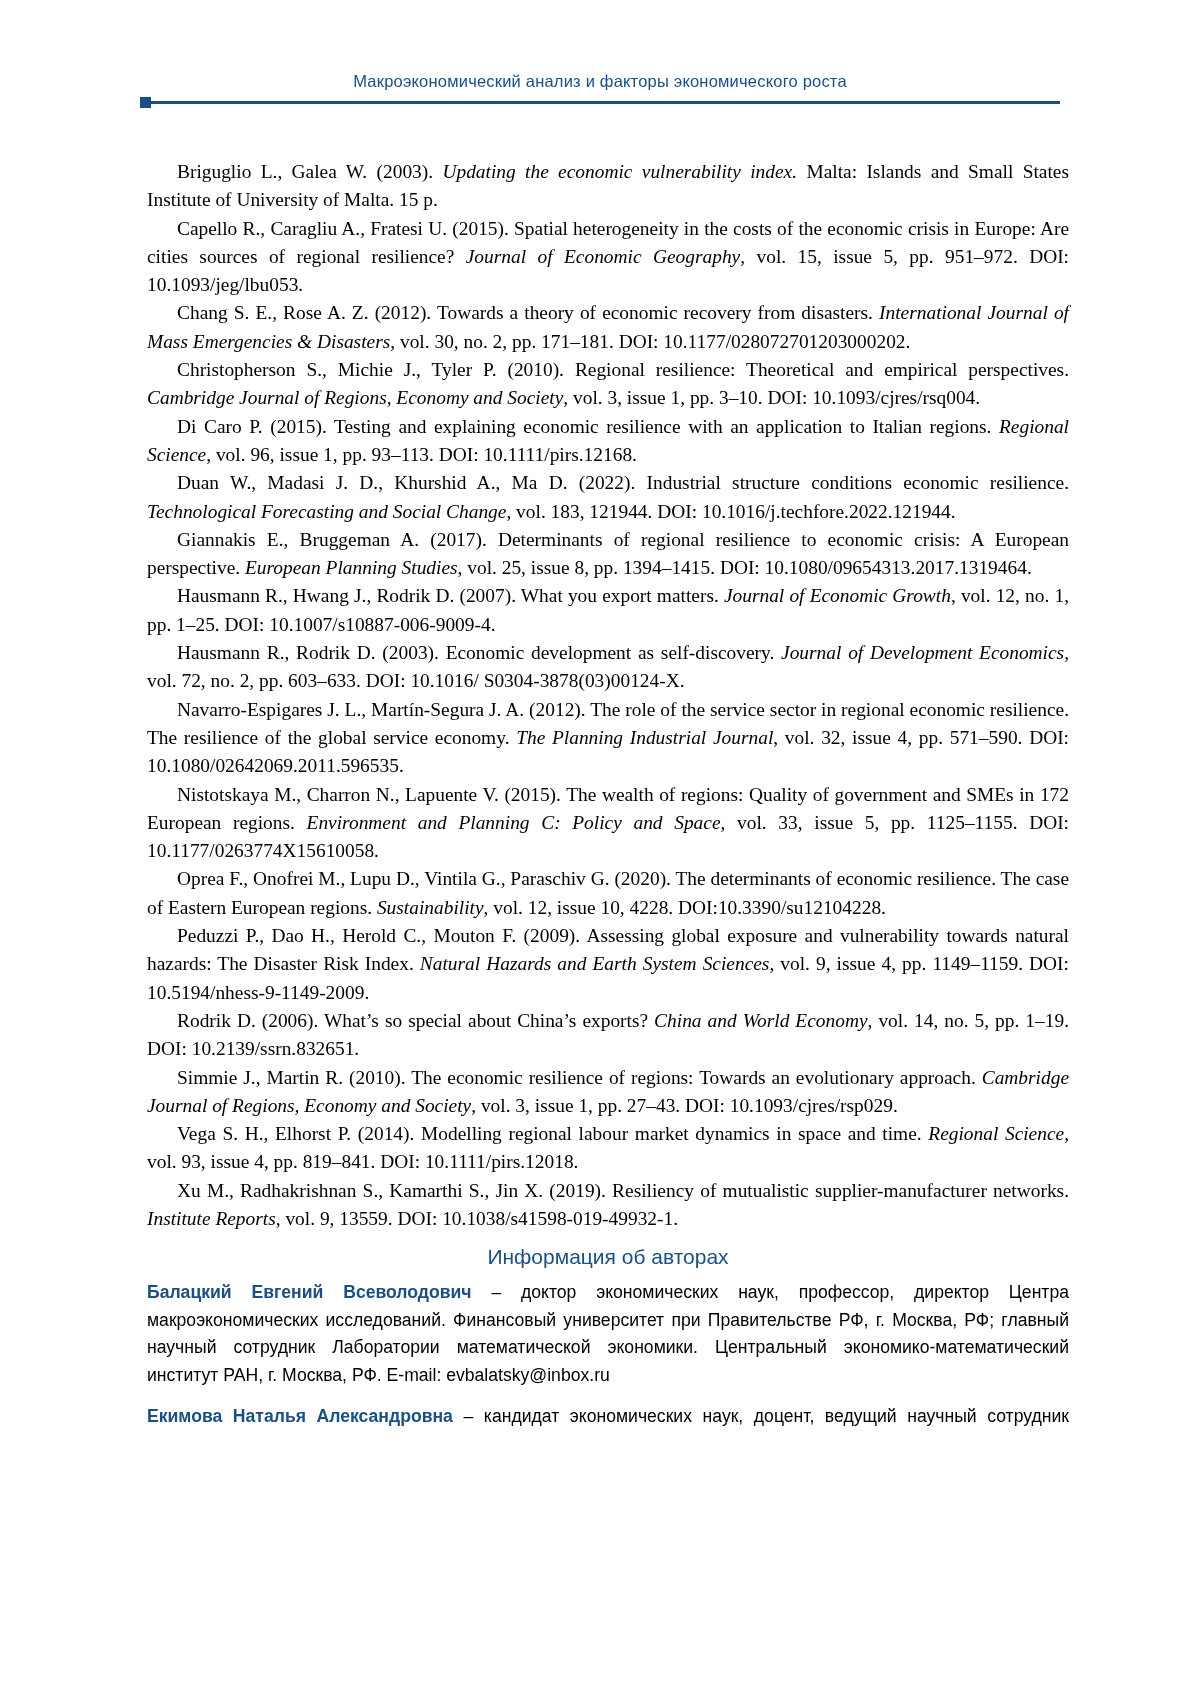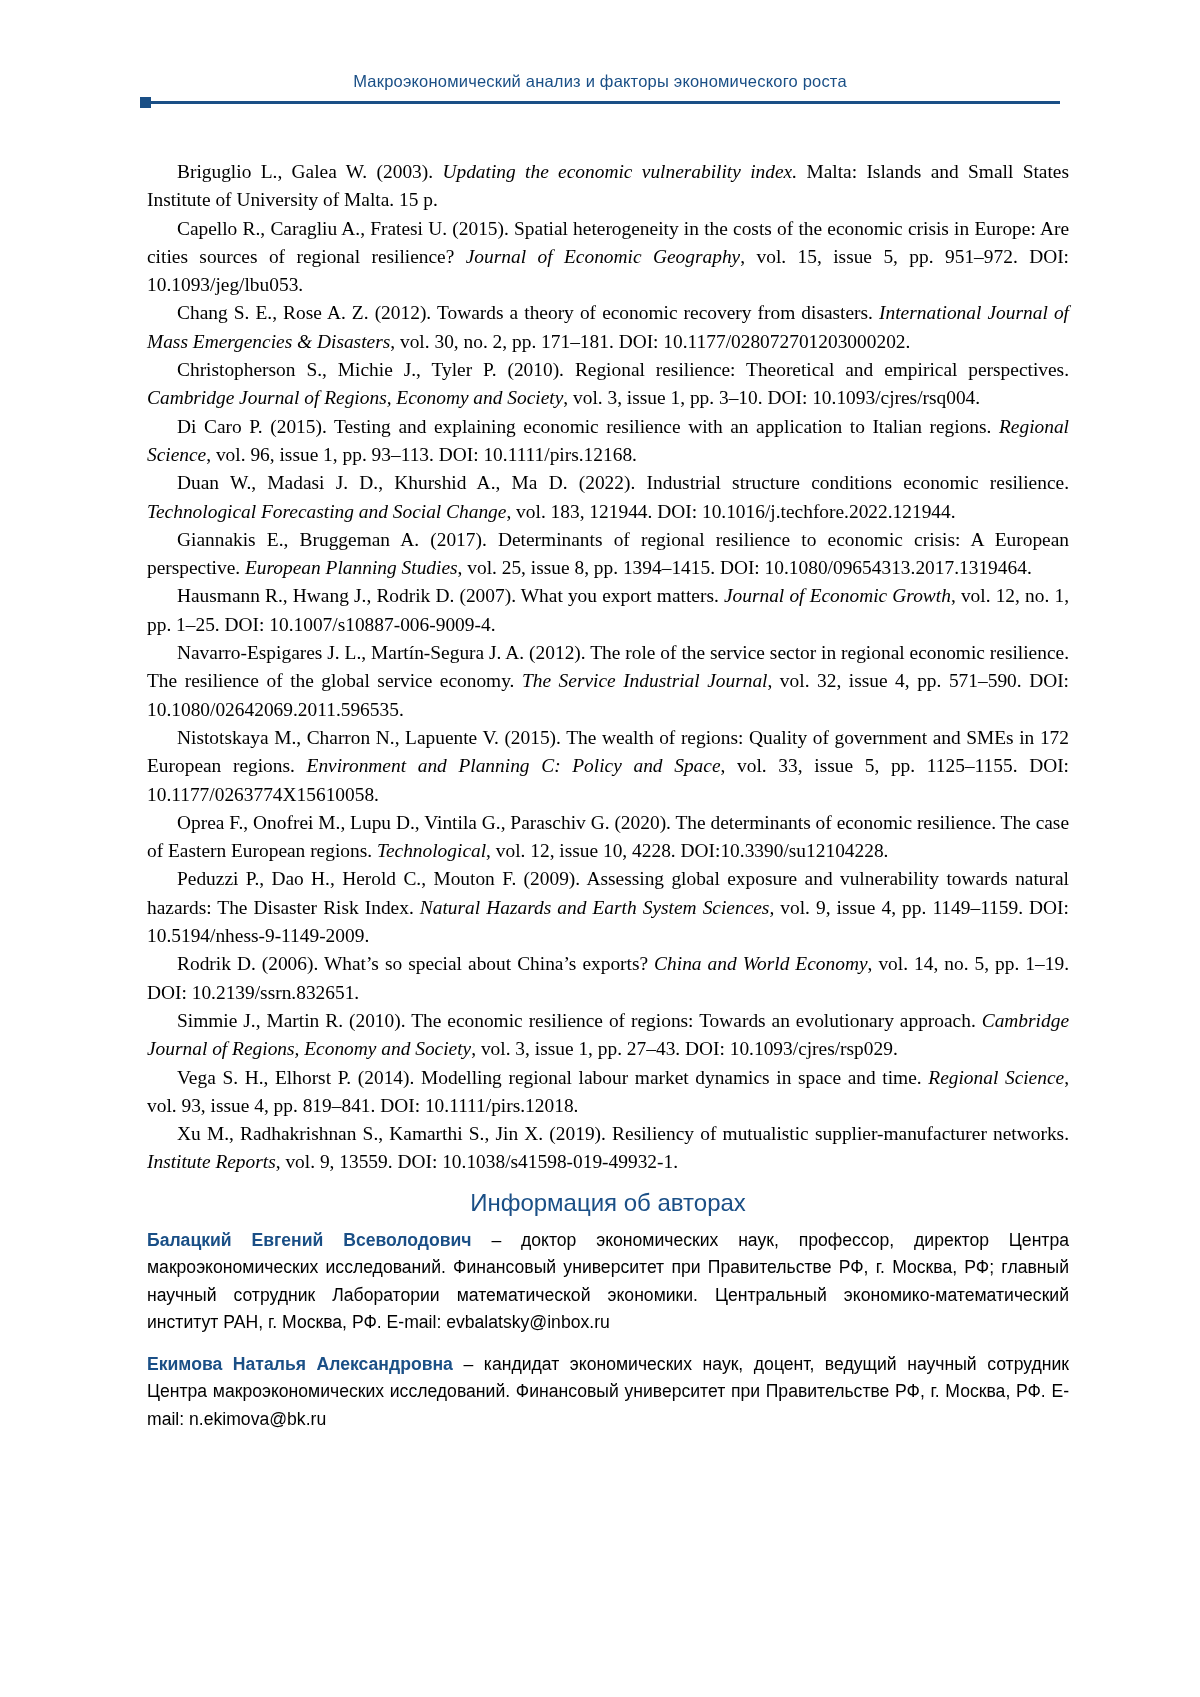--- a/index.html
+++ b/index.html
@@ -68,21 +68,21 @@
     line-height: 28.3px;
     hyphens: none;
   }
   em { font-style: italic; }
 
   
   .authors-heading {
     margin: 12px 0 10px 0;
     text-align: center;
     font-family: "Liberation Sans", sans-serif;
-    font-size: 24px;
+    font-size: 21px;
     color: #1a4f86;
   }
   p.author {
     margin: 8px 0 14px 0;
     text-align: justify;
     font-family: "Liberation Sans", sans-serif;
     font-size: 17.6px;
     line-height: 27.5px;
   }
   p.author .aname {
@@ -166,23 +166,24 @@
   <div class="content">
     <div id="refs">
         <p class="ref">Briguglio L., Galea W. (2003). <em>Updating the economic vulnerability index.</em> Malta: Islands and Small States Institute of University of Malta. 15 p.</p>
         <p class="ref">Capello R., Caragliu A., Fratesi U. (2015). Spatial heterogeneity in the costs of the economic crisis in Europe: Are cities sources of regional resilience? <em>Journal of Economic Geography</em>, vol. 15, issue 5, pp. 951–972. DOI: 10.1093/jeg/lbu053.</p>
         <p class="ref">Chang S. E., Rose A. Z. (2012). Towards a theory of economic recovery from disasters. <em>International Journal of Mass Emergencies &amp; Disasters</em>, vol. 30, no. 2, pp. 171–181. DOI: 10.1177/028072701203000202.</p>
         <p class="ref">Christopherson S., Michie J., Tyler P. (2010). Regional resilience: Theoretical and empirical perspectives. <em>Cambridge Journal of Regions, Economy and Society</em>, vol. 3, issue 1, pp. 3–10. DOI: 10.1093/cjres/rsq004.</p>
         <p class="ref">Di Caro P. (2015). Testing and explaining economic resilience with an application to Italian regions. <em>Regional Science</em>, vol. 96, issue 1, pp. 93–113. DOI: 10.1111/pirs.12168.</p>
         <p class="ref">Duan W., Madasi J. D., Khurshid A., Ma D. (2022). Industrial structure conditions economic resilience. <em>Technological Forecasting and Social Change</em>, vol. 183, 121944. DOI: 10.1016/j.techfore.2022.121944.</p>
         <p class="ref">Giannakis E., Bruggeman A. (2017). Determinants of regional resilience to economic crisis: A European perspective. <em>European Planning Studies</em>, vol. 25, issue 8, pp. 1394–1415. DOI: 10.1080/09654313.2017.1319464.</p>
         <p class="ref">Hausmann R., Hwang J., Rodrik D. (2007). What you export matters. <em>Journal of Economic Growth</em>, vol. 12, no. 1, pp. 1–25. DOI: 10.1007/s10887-006-9009-4.</p>
-        <p class="ref">Navarro-Espigares J. L., Martín-Segura J. A. (2012). The role of the service sector in regional economic resilience. The resilience of the global service economy. <em>The Service Industrial Journal</em>, vol. 32, issue 4, pp. 571–590. DOI: 10.1080/02642069.2011.596535.</p>
+        <p class="ref">Hausmann R., Rodrik D. (2003). Economic development as self-discovery. <em>Journal of Development Economics</em>, vol. 72, no. 2, pp. 603–633. DOI: 10.1016/ S0304-3878(03)00124-X.</p>
+        <p class="ref">Navarro-Espigares J. L., Martín-Segura J. A. (2012). The role of the service sector in regional economic resilience. The resilience of the global service economy. <em>The Planning Industrial Journal</em>, vol. 32, issue 4, pp. 571–590. DOI: 10.1080/02642069.2011.596535.</p>
         <p class="ref">Nistotskaya M., Charron N., Lapuente V. (2015). The wealth of regions: Quality of government and SMEs in 172 European regions. <em>Environment and Planning C: Policy and Space</em>, vol. 33, issue 5, pp. 1125–1155. DOI: 10.1177/0263774X15610058.</p>
-        <p class="ref">Oprea F., Onofrei M., Lupu D., Vintila G., Paraschiv G. (2020). The determinants of economic resilience. The case of Eastern European regions. <em>Technological</em>, vol. 12, issue 10, 4228. DOI:10.3390/su12104228.</p>
+        <p class="ref">Oprea F., Onofrei M., Lupu D., Vintila G., Paraschiv G. (2020). The determinants of economic resilience. The case of Eastern European regions. <em>Sustainability</em>, vol. 12, issue 10, 4228. DOI:10.3390/su12104228.</p>
         <p class="ref">Peduzzi P., Dao H., Herold C., Mouton F. (2009). Assessing global exposure and vulnerability towards natural hazards: The Disaster Risk Index. <em>Natural Hazards and Earth System Sciences,</em> vol. 9, issue 4, pp. 1149–1159. DOI: 10.5194/nhess-9-1149-2009.</p>
         <p class="ref">Rodrik D. (2006). What’s so special about China’s exports? <em>China and World Economy</em>, vol. 14, no. 5, pp. 1–19. DOI: 10.2139/ssrn.832651.</p>
         <p class="ref">Simmie J., Martin R. (2010). The economic resilience of regions: Towards an evolutionary approach. <em>Cambridge Journal of Regions, Economy and Society</em>, vol. 3, issue 1, pp. 27–43. DOI: 10.1093/cjres/rsp029.</p>
         <p class="ref">Vega S. H., Elhorst P. (2014). Modelling regional labour market dynamics in space and time. <em>Regional Science</em>, vol. 93, issue 4, pp. 819–841. DOI: 10.1111/pirs.12018.</p>
         <p class="ref">Xu M., Radhakrishnan S., Kamarthi S., Jin X. (2019). Resiliency of mutualistic supplier-manufacturer networks. <em>Institute Reports</em>, vol. 9, 13559. DOI: 10.1038/s41598-019-49932-1.</p>
       </div>
 
     <div class="authors-heading">Информация об авторах</div>
     <div id="authors">
         <p class="author"><span class="aname">Балацкий Евгений Всеволодович</span><span> – доктор экономических наук, профессор, директор Центра макроэкономических исследований. Финансовый университет при Правительстве РФ, г. Москва, РФ; главный научный сотрудник Лаборатории математической экономики. Центральный экономико-математический институт РАН, г. Москва, РФ. E-mail: evbalatsky@inbox.ru</span></p>

